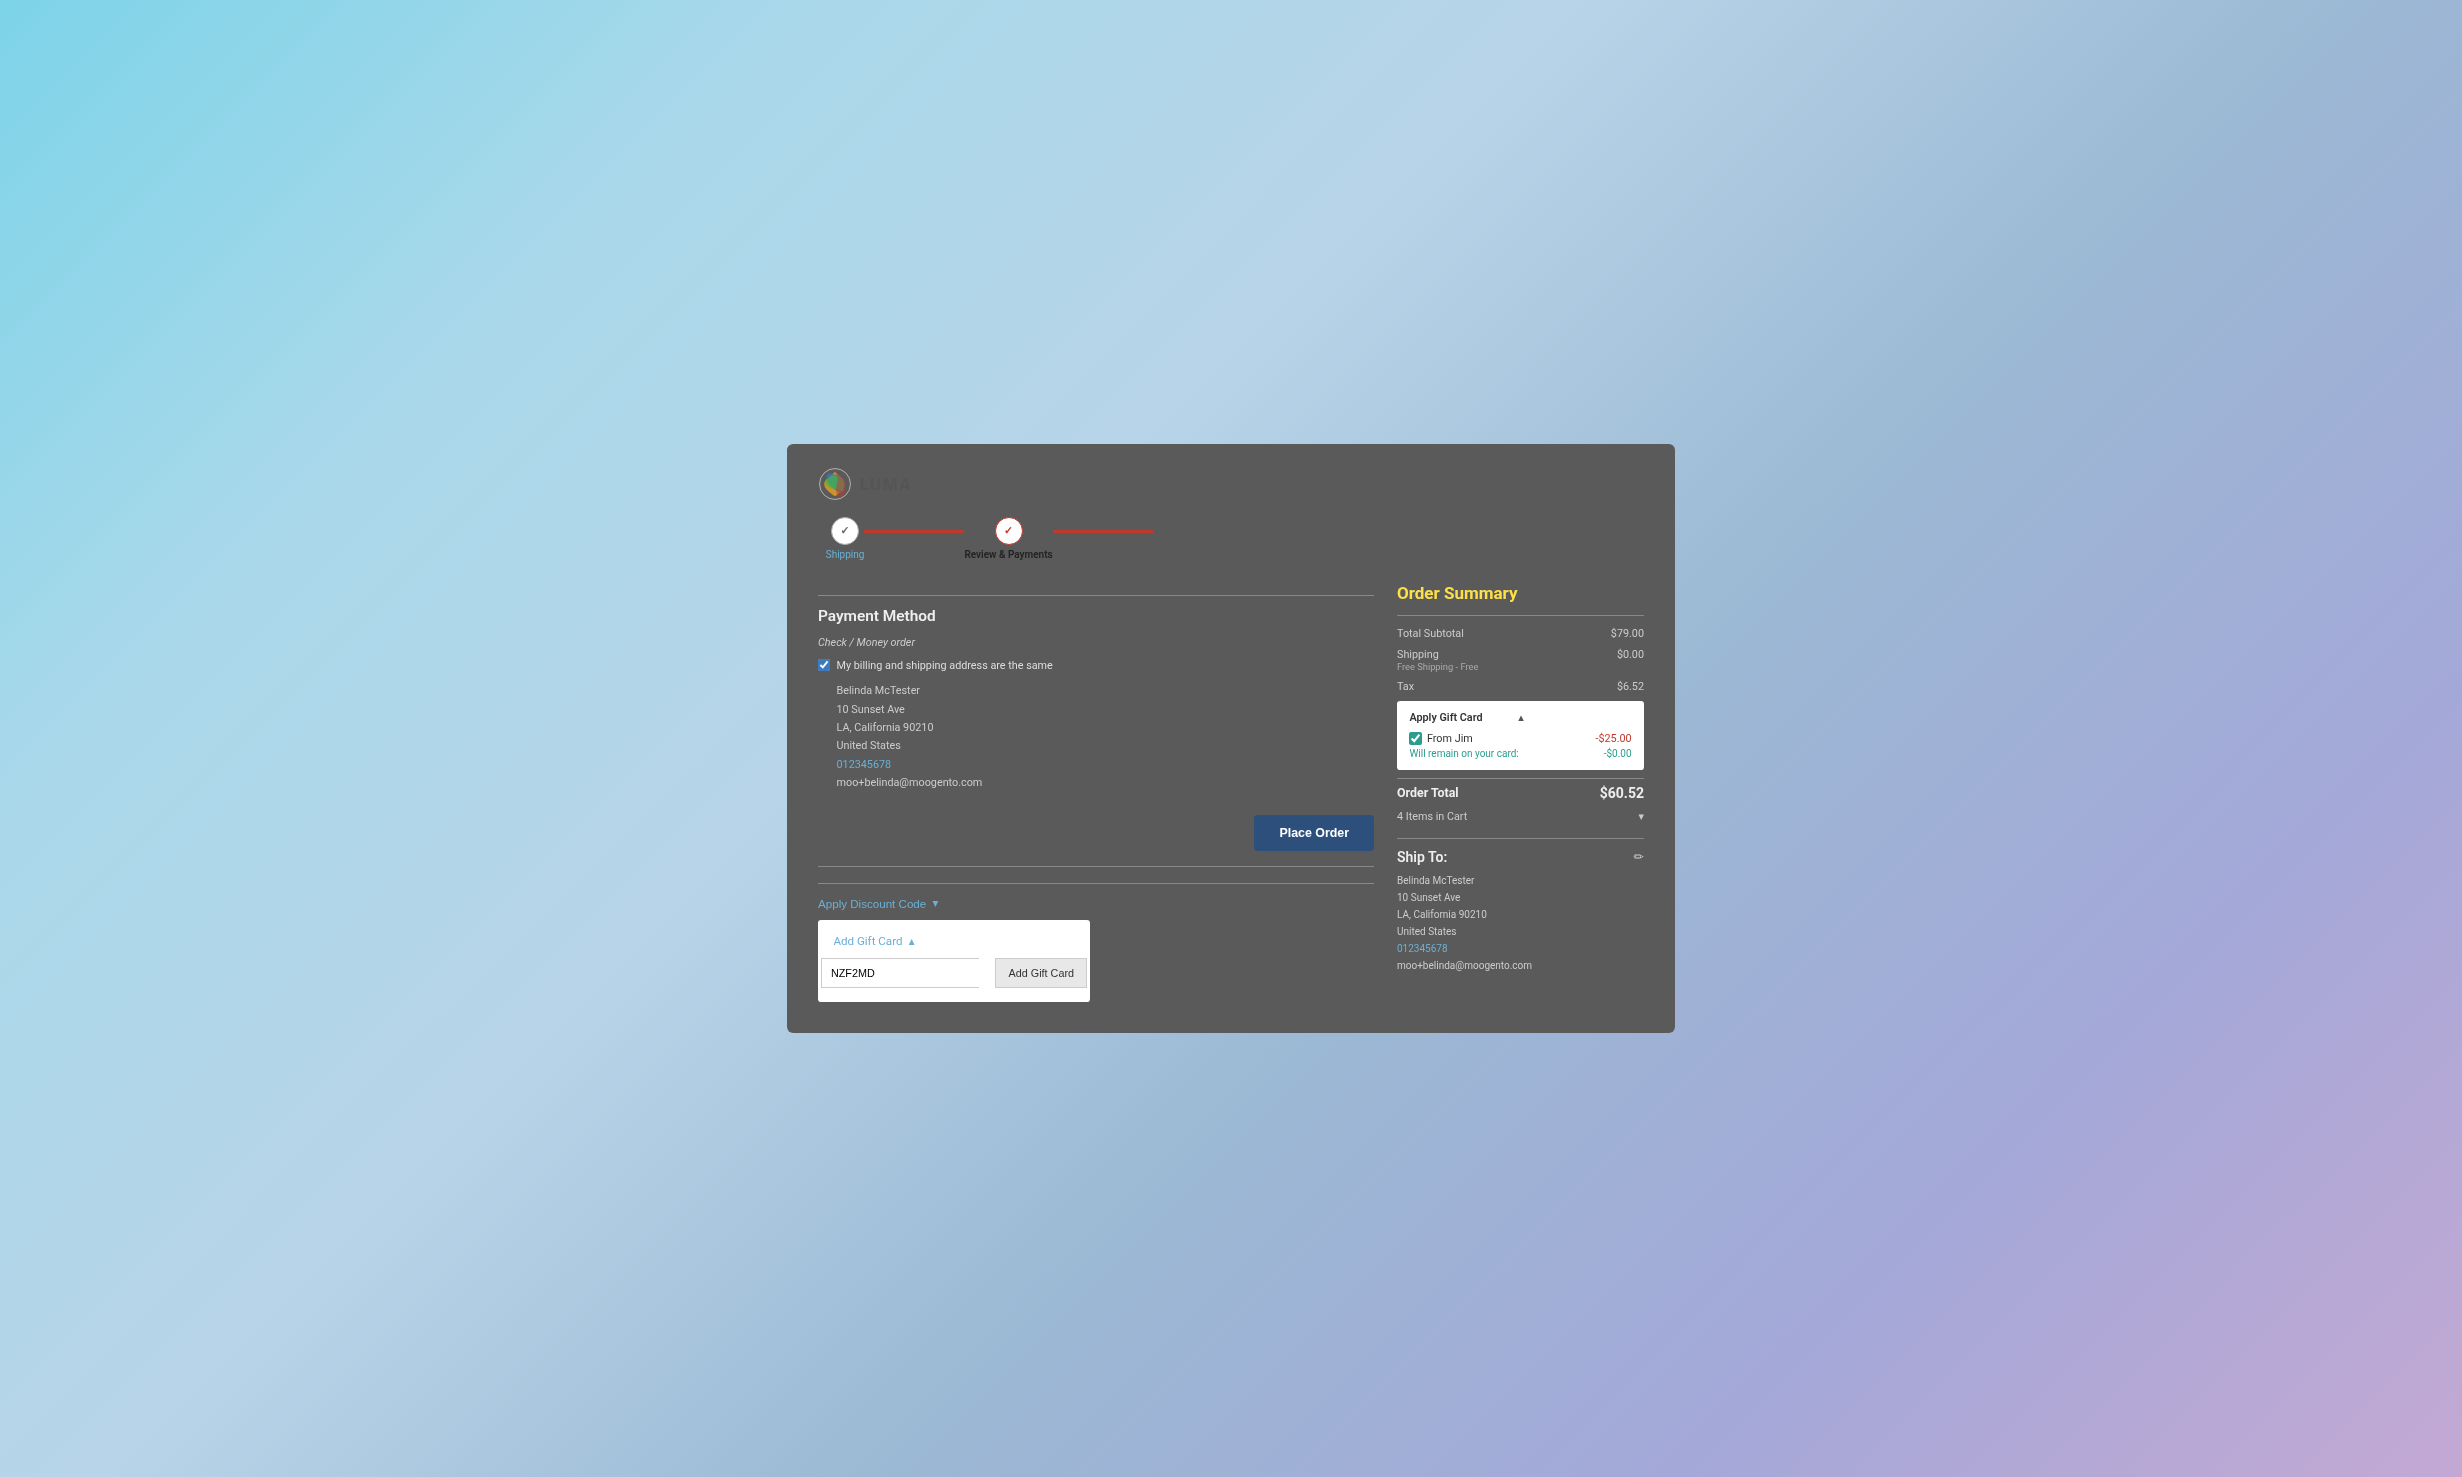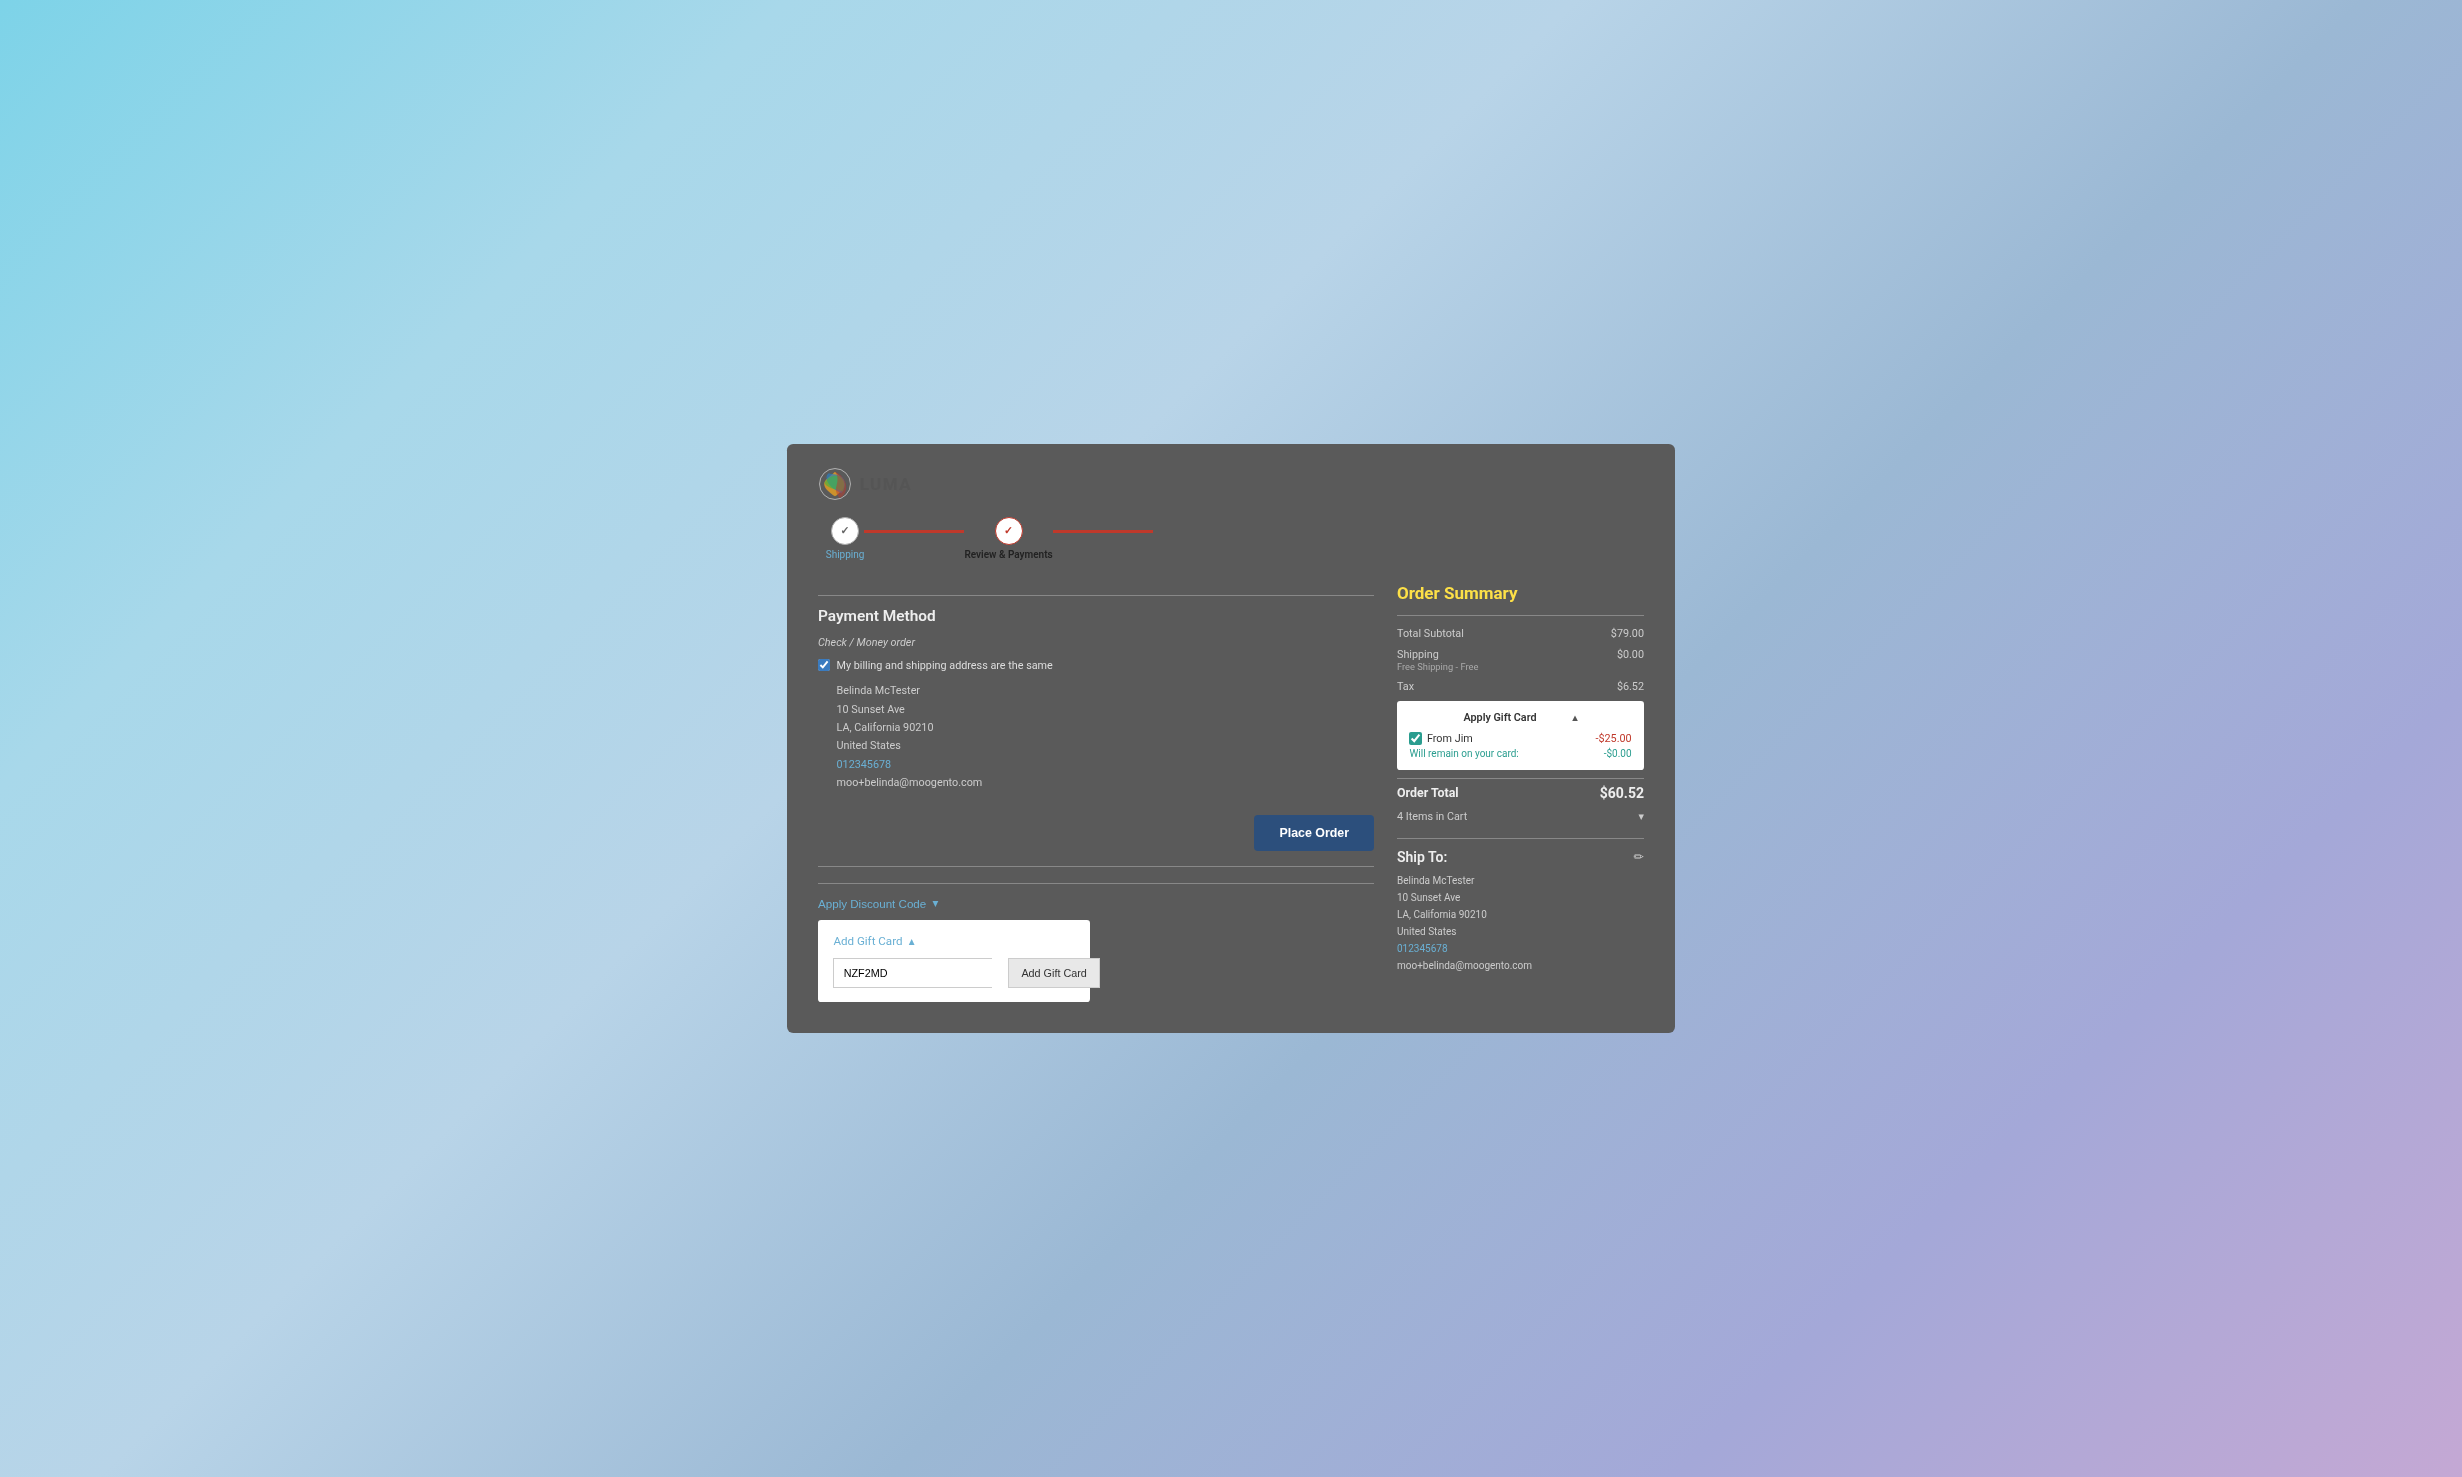--- a/index.html
+++ b/index.html
@@ -159,20 +159,21 @@
       align-items: center;
       gap: 6.2px;
       color: #6ab0d4;
       font-size: 11.6px;
       margin-bottom: 10.8px;
       cursor: pointer;
     }
     .gift-card-input-row {
       display: flex;
       gap: 16px;
+      justify-content: center;
     }
     .gift-card-input {
       flex: 1;
       border: 0.8px solid #ccc;
       padding: 7.7px 9.3px;
       font-size: 10.8px;
       outline: none;
       border-right: none;
     }
     .gift-card-apply-btn {
@@ -210,21 +211,21 @@
     .gift-card-expanded {
       background: #fff;
       border-radius: 3.1px;
       padding: 10.8px 12.4px;
       margin: 6.2px 0 7.7px 0;
       color: #333;
     }
     .gift-card-expanded-header {
       display: flex;
       align-items: center;
-      justify-content: center;
+      justify-content: flex-start;
       font-size: 10.8px;
       font-weight: 600;
       color: #333;
       margin-bottom: 7.7px;
       gap: 36px;
     }
     .gift-card-expanded-header .toggle-icon {
       font-size: 10px;
       cursor: pointer;
       color: #555;

